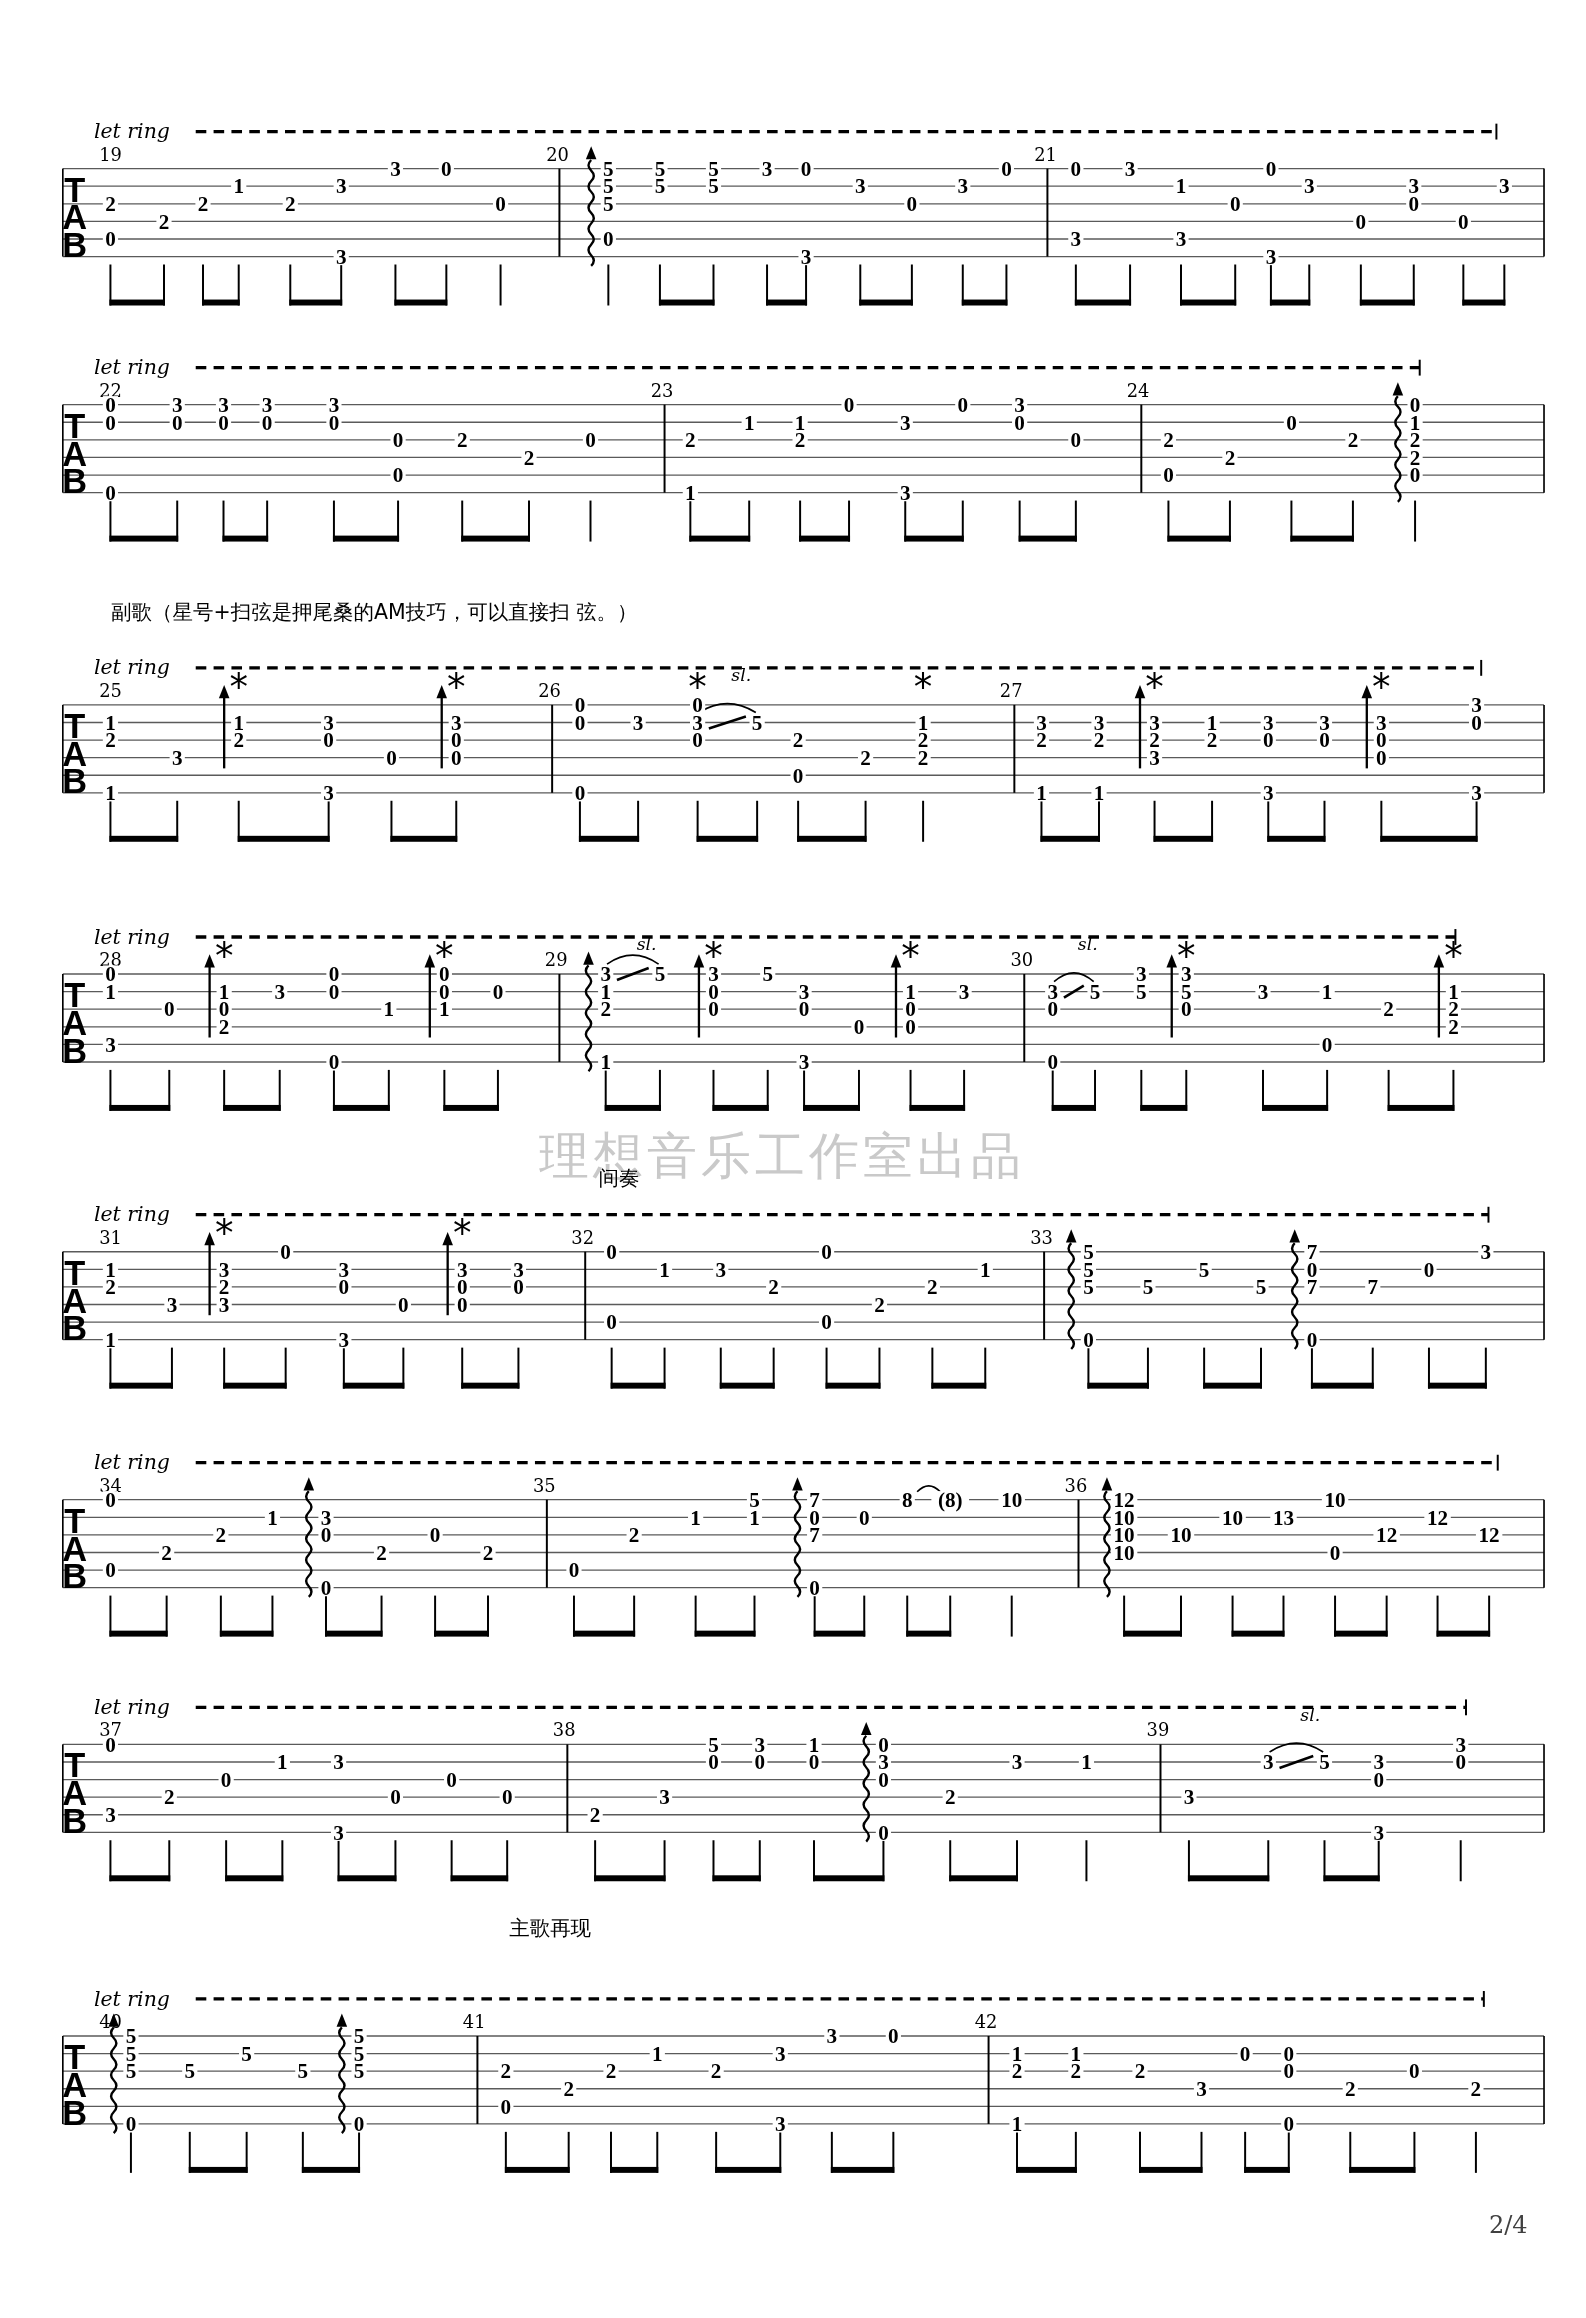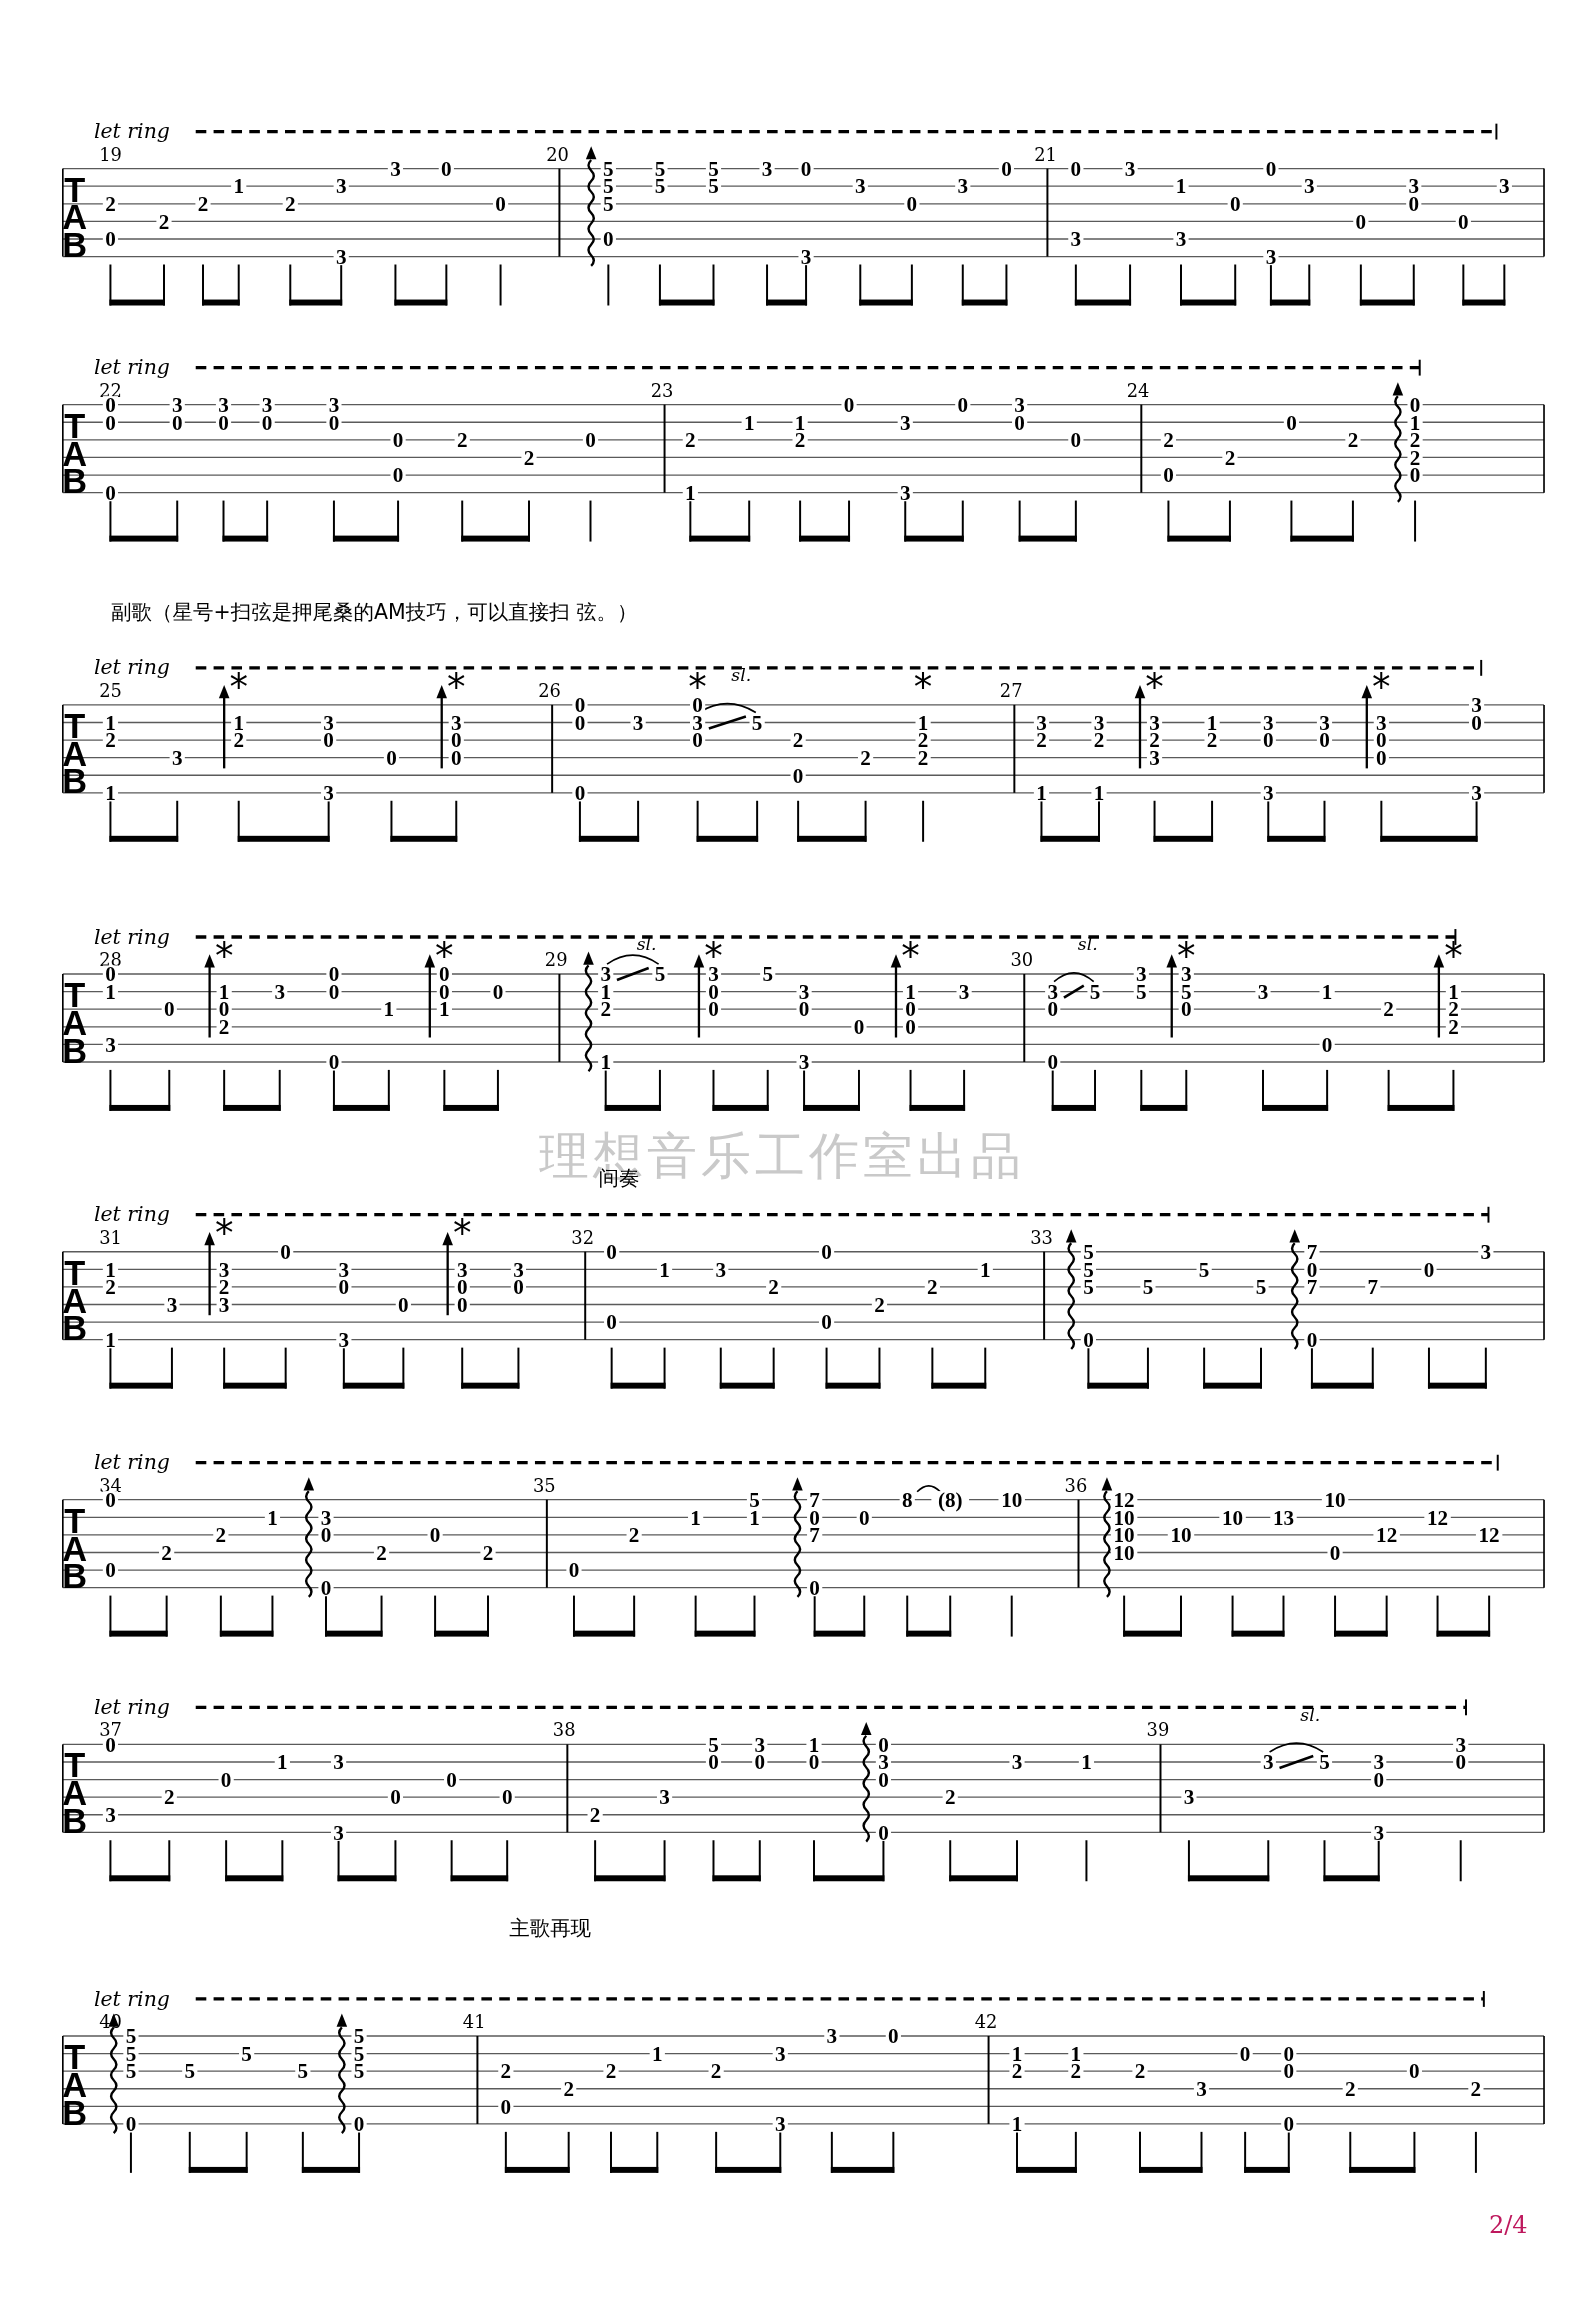--- a/index.html
+++ b/index.html
@@ -1,21 +1,21 @@
 <!DOCTYPE html>
 <html style="font-size:10.6px"><head>
 <meta charset="utf-8">
 <style>
   html,body{margin:0;padding:0;background:#ffffff;}
   .page{position:relative;width:1587px;height:2319px;background:#ffffff;overflow:hidden;
         font-family:"Liberation Sans",sans-serif;}
   .watermark{position:absolute;left:539px;top:1123px;font-family:Liberation Mono, monospace;
              font-size:50px;letter-spacing:4px;white-space:nowrap;z-index:0;}
   .pagenum{position:absolute;left:1489px;top:2211px;font-family:"DejaVu Serif",serif;
-           font-size:24px;color:#be185d;z-index:2;}
+           font-size:24px;color:#404040;z-index:2;}
   #score{position:absolute;left:0;top:0;z-index:1;}
 </style>
 </head>
 <body>
 
 <div class="page">
   <div class="watermark" style="color: rgb(201, 201, 201);">理想音乐工作室出品</div>
   <svg id="score" width="1587" height="2319" viewBox="0 0 2400 3507" xmlns="http://www.w3.org/2000/svg">
       <g>
         <line x1="95" y1="255" x2="2335" y2="255" stroke="#5a5a5a" stroke-width="2"></line>

